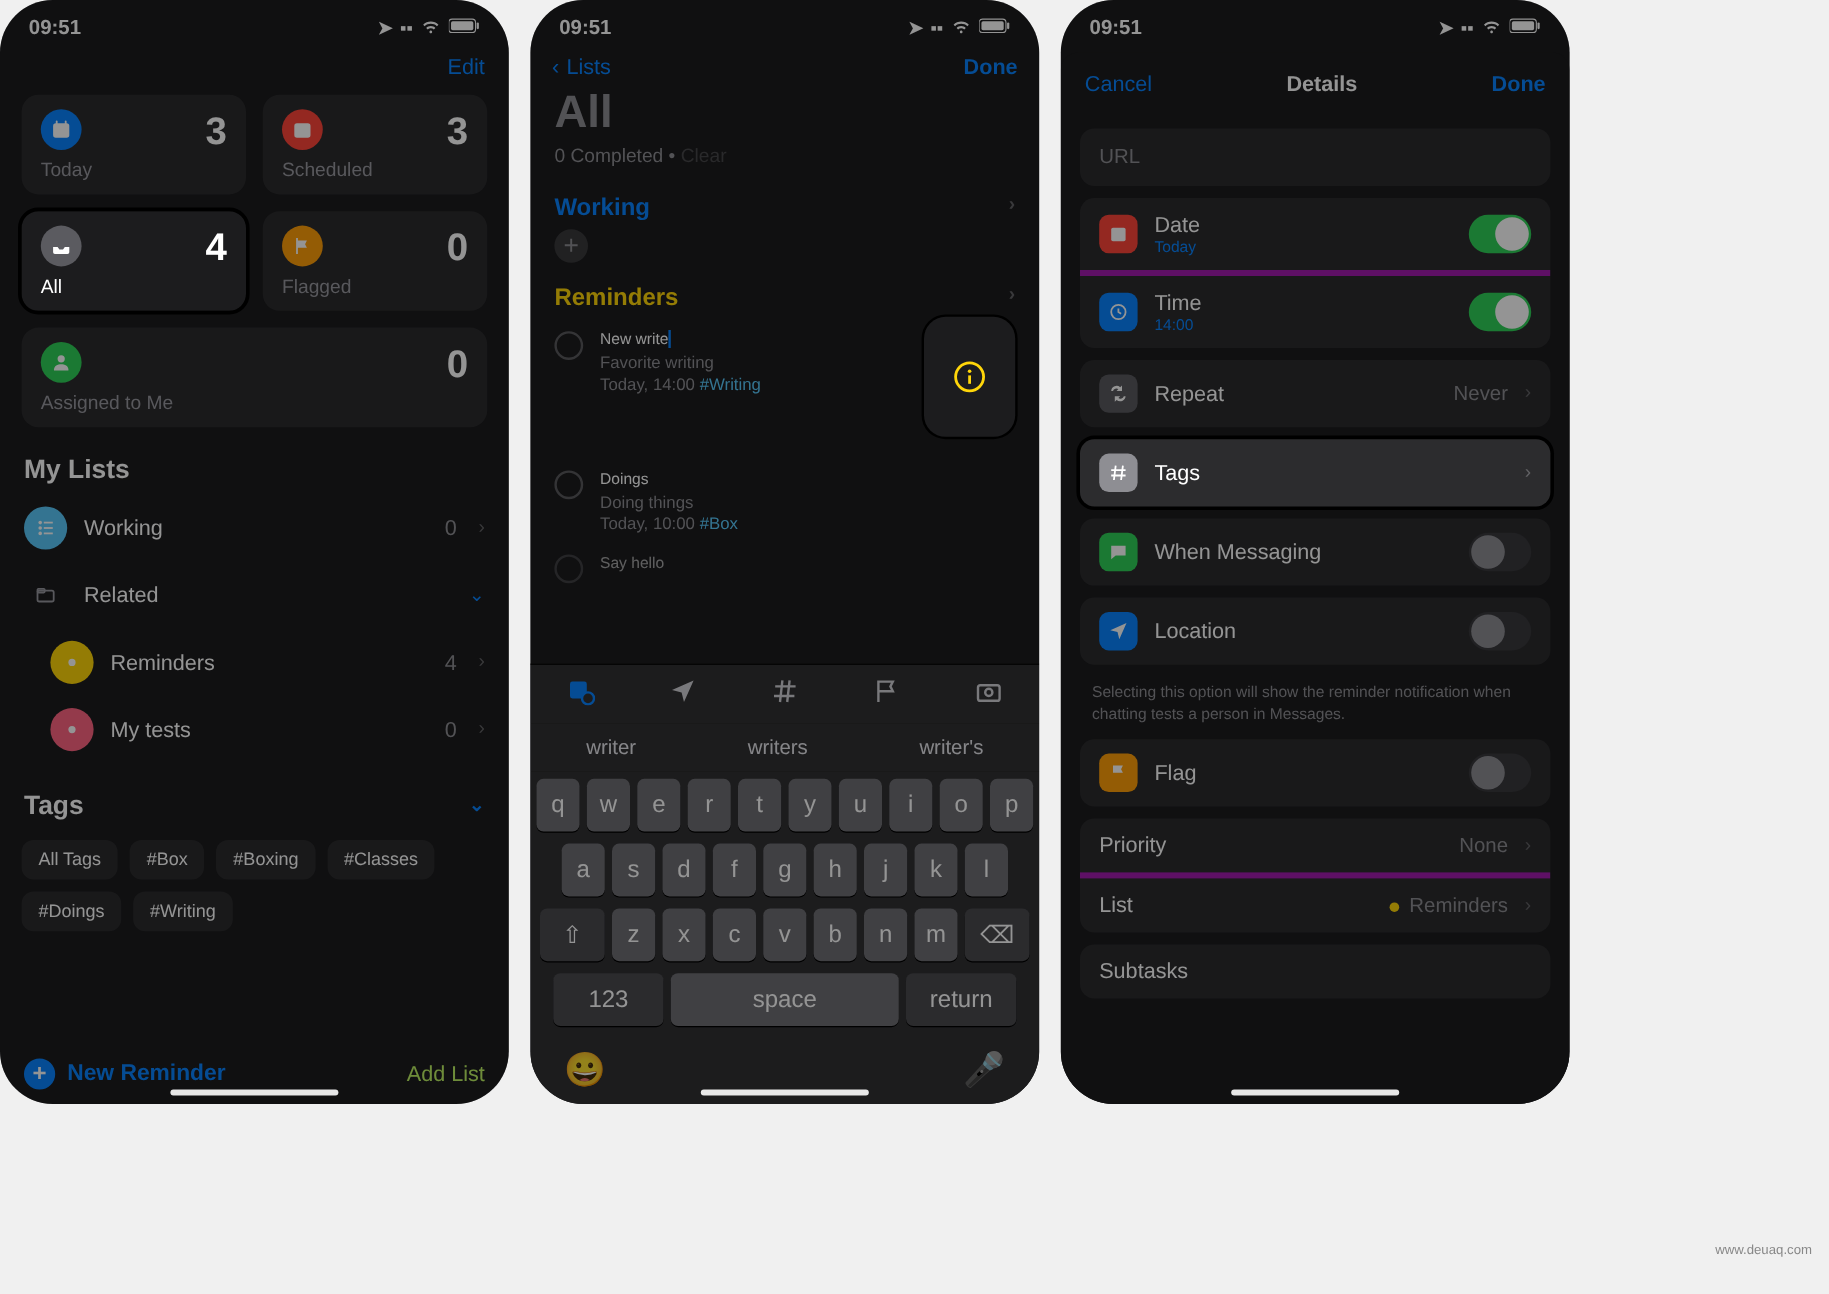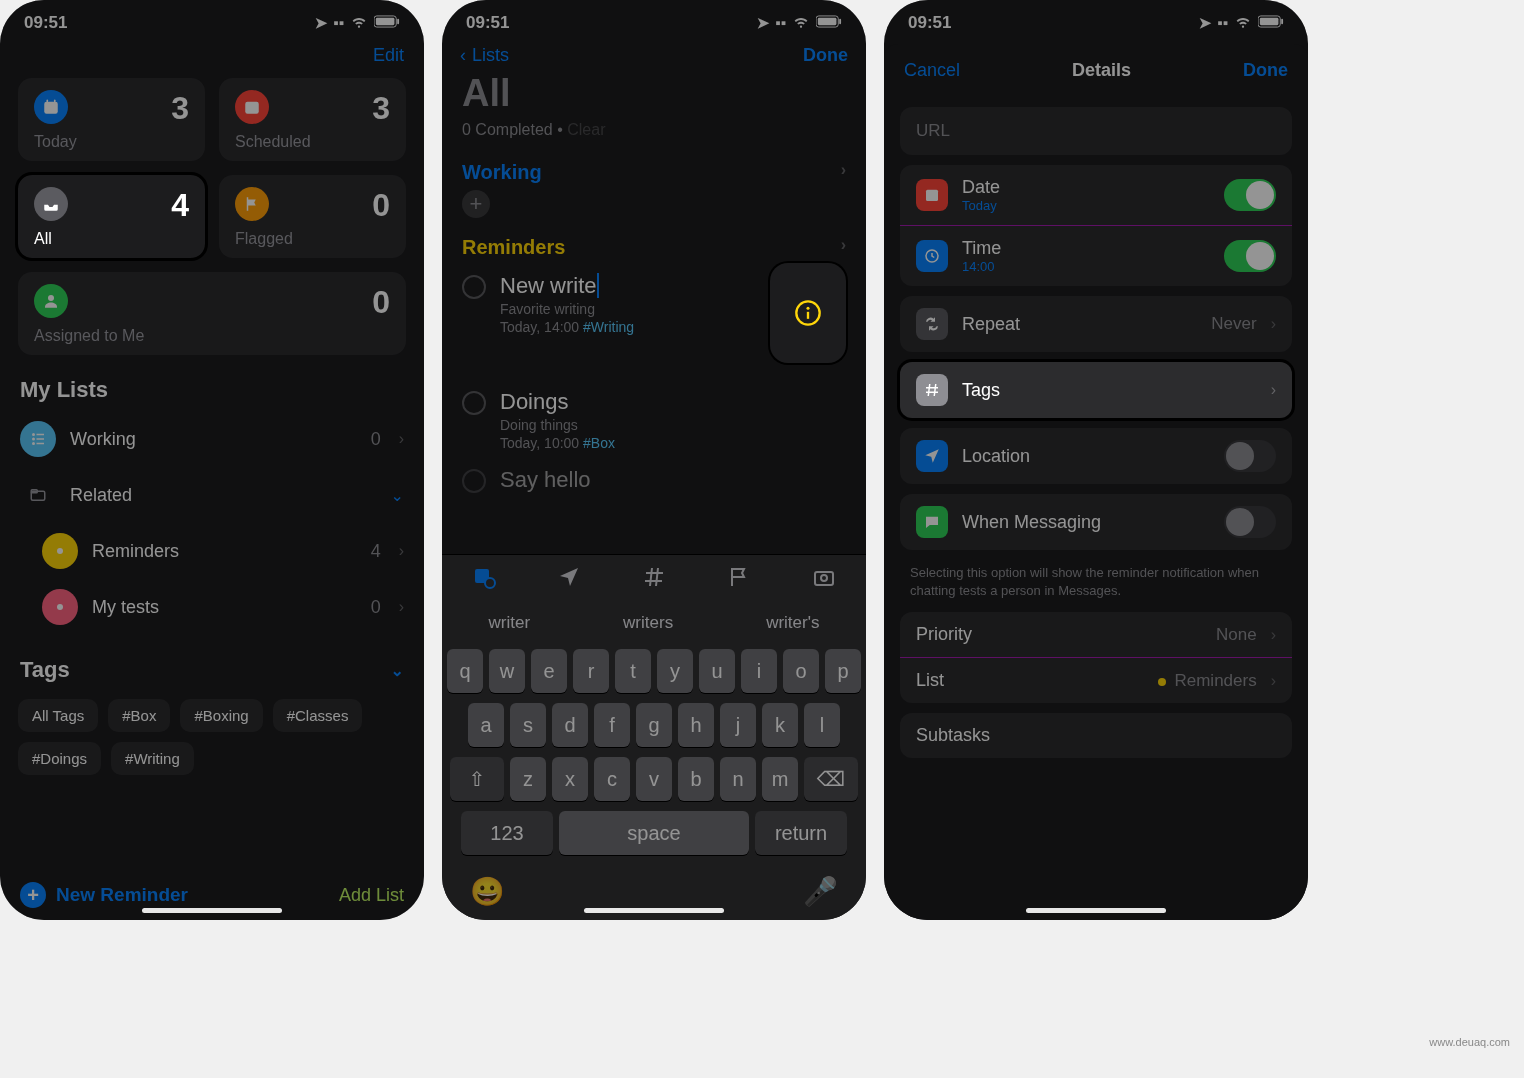--- a/index.html
+++ b/index.html
@@ -75,21 +75,21 @@
   .p2 .done { color:#0a84ff; font-size:18px; font-weight:600; }
   .p2 .big-title { color:#8e8e93; font-size:38px; font-weight:700; padding:2px 20px; }
   .p2 .subline { color:#8e8e93; font-size:16px; padding:4px 20px 12px; }
   .p2 .subline .clear { color:#48484a; }
   .grp-head { color:#0a84ff; font-size:20px; font-weight:700; padding:10px 20px 6px; display:flex; justify-content:space-between;}
   .grp-head.y { color:#ffd60a; }
   .addcirc { width:28px;height:28px;border-radius:50%;background:#3a3a3c;display:flex;align-items:center;justify-content:center;color:#8e8e93;font-size:22px;margin:0 20px 8px;}
   .rem-row { display:flex; gap:14px; padding:8px 20px; align-items:flex-start; position:relative;}
   .circ { width:24px;height:24px;border-radius:50%;border:2px solid #5a5a5e; flex-shrink:0; margin-top:2px;}
   .rem-body { flex:1; }
-  .rem-title { color:#fff; font-size:22px; }
+  .rem-title { color:#fff; font-size:13px; }
   .rem-title .cursor{ border-right:2px solid #0a84ff;}
   .rem-sub { color:#8e8e93; font-size:14px; margin-top:2px;}
   .rem-sub .hash{ color:#5ac8fa;}
   .infobtn-box { position:absolute; right:0; top:-10px; width:76px; height:100px; background:#1c1c1e; border-radius:18px; display:flex;align-items:center;justify-content:center; z-index:61; box-shadow:0 0 0 2px #000;}
   .infobtn-box svg{ width:28px;height:28px; }
   .kb-bar { background:#313133; display:flex; justify-content:space-around; padding:10px 0; border-top:1px solid #000;}
   .kb-bar svg{ width:24px;height:24px; fill:#d1d1d6;}
   .kb-bar .active svg{ fill:#0a84ff;}
   .sugg { background:#313133; display:flex; justify-content:space-around; padding:10px 0; color:#e5e5ea; font-size:17px; }
   .keyboard { background:#313133; padding:6px 4px 8px; }
@@ -105,21 +105,21 @@
 
   
   .p3 .modal-bg { position:absolute; top:44px; left:0; right:0; bottom:0; background:#1c1c1e; border-radius:14px 14px 0 0; overflow-y:auto;}
   .p3 .sheet-nav{ display:flex; justify-content:space-between; align-items:center; padding:16px 20px;}
   .p3 .sheet-nav .t{ color:#fff; font-size:18px; font-weight:600;}
   .p3 .sheet-nav .l{ color:#0a84ff; font-size:18px;}
   .p3 .sheet-nav .r{ color:#0a84ff; font-size:18px; font-weight:600;}
   .card { background:#2c2c2e; margin:10px 16px; border-radius:12px; overflow:hidden;}
   .card.url{ padding:14px 16px; color:#8e8e93; font-size:17px;}
   .crow{ display:flex; align-items:center; padding:12px 16px; gap:14px; }
-  .crow + .crow { border-top:1px solid #a21caf;}
+  .crow + .crow { border-top:5px solid #a21caf;}
   .sq-icon{ width:32px;height:32px;border-radius:8px;display:flex;align-items:center;justify-content:center;flex-shrink:0;}
   .sq-icon svg{width:18px;height:18px;fill:#fff;}
   .crow-lab{ flex:1; color:#fff; font-size:18px;}
   .crow-sub{ font-size:13px; color:#0a84ff;}
   .crow-val{ color:#8e8e93; font-size:17px;}
   .toggle{ width:52px;height:32px;border-radius:16px; position:relative;}
   .toggle.on{ background:#30d158;}
   .toggle.off{ background:#39393d;}
   .knob{ position:absolute; top:2px; width:28px;height:28px;border-radius:50%;background:#fff;}
   .toggle.on .knob{ right:2px;} .toggle.off .knob{ left:2px;}
@@ -519,47 +519,60 @@
               <path d="M9 4L7 20M17 4l-2 16M4 9h16M4 15h16" stroke="#fff" stroke-width="2" fill="none"></path>
             </svg>
           </span>
         <span class="crow-lab">Tags</span>
         <span class="chev">›</span>
       </div>
     </div>
 
     <div class="card">
       <div class="crow">
+        <span class="sq-icon" style="background:#30d158">
+            <svg viewBox="0 0 24 24">
+              <path d="M4 5h16v11H9l-5 4z"></path>
+            </svg>
+          </span>
+        <span class="crow-lab">When Messaging</span>
+        <div class="toggle off offgrey">
+            <div class="knob"></div>
+          </div>
+      </div>
+    </div>
+
+    <div class="card">
+      <div class="crow">
         <span class="sq-icon" style="background:#0a84ff">
             <svg viewBox="0 0 24 24">
               <path d="M3 11l18-8-8 18-2-8z"></path>
             </svg>
           </span>
         <span class="crow-lab">Location</span>
         <div class="toggle off offgrey">
             <div class="knob"></div>
           </div>
       </div>
     </div>
-
-    <div class="card">
-      <div class="crow">
-        <span class="sq-icon" style="background:#30d158">
-            <svg viewBox="0 0 24 24">
-              <path d="M4 5h16v11H9l-5 4z"></path>
-            </svg>
-          </span>
-        <span class="crow-lab">When Messaging</span>
+    <div class="helptxt">Selecting this option will show the reminder notification when chatting tests a person in Messages.</div>
+
+    <div class="card">
+      <div class="crow">
+        <span class="sq-icon" style="background:#ff9f0a">
+            <svg viewBox="0 0 24 24">
+              <path d="M6 3v18M6 4h11l-2 4 2 4H6"></path>
+            </svg>
+          </span>
+        <span class="crow-lab">Flag</span>
         <div class="toggle off offgrey">
             <div class="knob"></div>
           </div>
       </div>
     </div>
-    <div class="helptxt">Selecting this option will show the reminder notification when chatting tests a person in Messages.</div>
-
 
     <div class="card">
       <div class="crow">
         <span class="crow-lab">Priority</span>
         <span class="crow-val">None</span>
         <span class="chev">›</span>
       </div>
       <div class="crow">
         <span class="crow-lab">List</span>
         <span class="crow-val"><span class="yellowdot"></span><span>Reminders</span></span>

